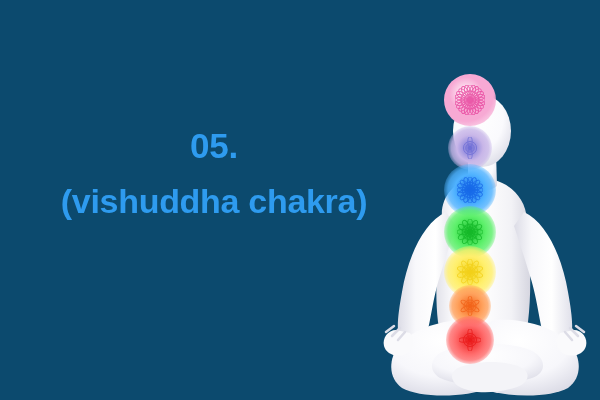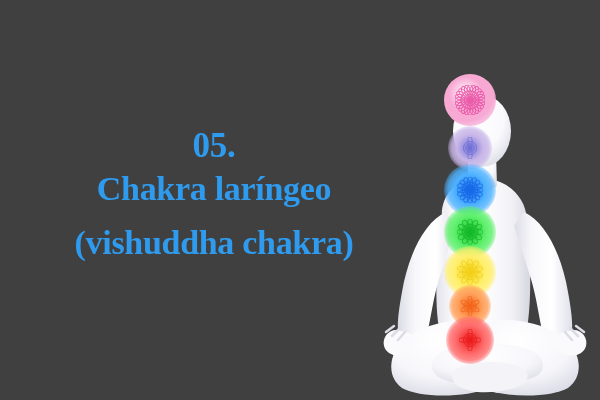--- a/index.html
+++ b/index.html
@@ -79,25 +79,24 @@
     position: absolute;
     left: 50%;
     top: 50%;
     transform: translate(-50%, -50%);
     opacity: 0.85;
   }
 </style>
 </head>
 <body>
 
-<div id="slide" style="background: #404040; font-family: Liberation Serif, serif;">
+<div id="slide" style="background: #0c4a6e;">
 
   <div id="text-block" style="color: rgb(46, 155, 239);">
     <span id="chakra-number">05.</span>
-    <span id="chakra-title">Chakra laríngeo</span>
     <span id="chakra-sanskrit">(vishuddha chakra)</span>
   </div>
 
   <div id="figure-wrap">
 
     <svg id="figure-svg" viewBox="0 0 220 400">
       <defs>
         <linearGradient id="bodyShade" x1="0" y1="0" x2="1" y2="0">
           <stop offset="0%" stop-color="#e2e2ea"></stop>
           <stop offset="18%" stop-color="#fbfbfd"></stop>

